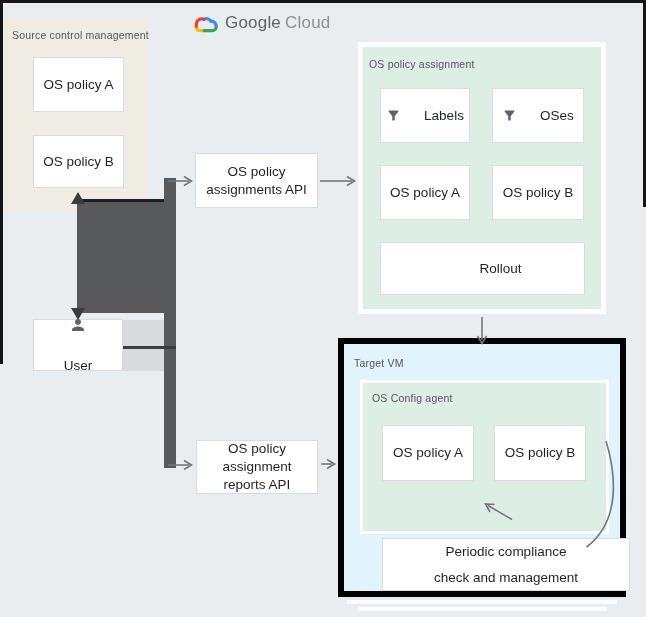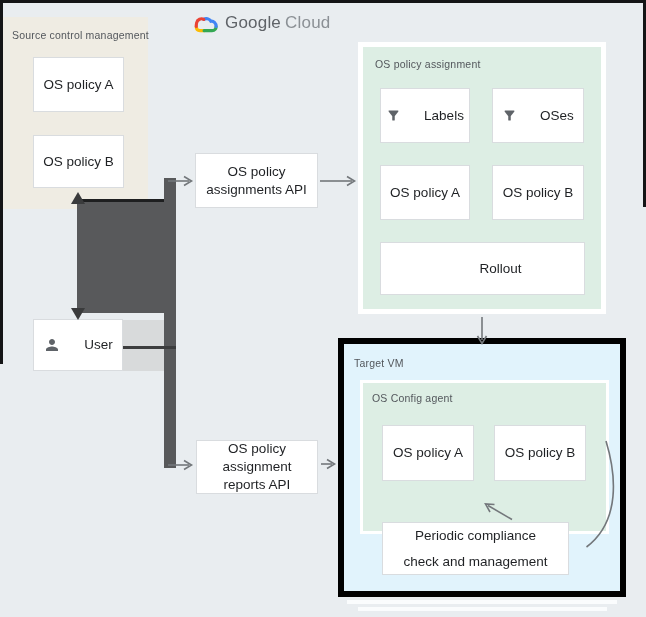--- a/index.html
+++ b/index.html
@@ -49,21 +49,21 @@
   
   .vmline1 { position:absolute; left:347px; top:600px; width:270px; height:4px; background:#fafcfd; }
   .vmline2 { position:absolute; left:358px; top:607px; width:249px; height:3.5px; background:#fafcfd; }
 
   
   .logo { position:absolute; left:191px; top:13px; display:flex; gap:4px; }
   .logo-text { font-size:17px; letter-spacing:.2px; }
   .logo-text .brand { color:#5f6368; }
   .logo-text .product { color:#8b9095; margin-left:4px; }
 
-  .user-box { left:33px; top:319px; width:90px; height:52px; }
+  .user-box { left:33px; top:319px; width:90px; height:52px;flex-direction:column; }
 
   svg.overlay { position:absolute; left:0; top:0; pointer-events:none; }
   .icon-svg { flex:0 0 auto; display:block; }
 </style>
 </head>
 <body>
 
 <div class="stage">
 
   <div class="strip strip-top"></div>
@@ -97,21 +97,21 @@
     <div>assignments API</div>
   </div>
 
   <div class="wbox" style="left:196px; top:440px; width:122px; height:54px;">
     <div>OS policy</div>
     <div>assignment</div>
     <div>reports API</div>
   </div>
 
   <div class="panel panel-green-main">
-    <div class="panel-title" style="left:12px; top:11px;">OS policy assignment</div>
+    <div class="panel-title" style="left:6px; top:11px;">OS policy assignment</div>
 
     <div class="wbox wbox-row" style="left:17px; top:41px; width:90px; height:55px;">
       <svg class="icon-svg" width="15" height="15" viewBox="0 0 24 24" fill="#5f6368">
         <path d="M4.25 5.61C6.27 8.2 10 13 10 13v6c0 .55.45 1 1 1h2c.55 0 1-.45 1-1v-6s3.72-4.8 5.74-7.39A.998.998 0 0 0 18.95 4H5.04c-.83 0-1.3.95-.79 1.61z"></path>
       </svg>
       <span>Labels</span>
     </div>
 
     <div class="wbox wbox-row" style="left:129px; top:41px; width:92px; height:55px;">
       <svg class="icon-svg" width="15" height="15" viewBox="0 0 24 24" fill="#5f6368">
@@ -138,21 +138,21 @@
     <div class="panel panel-green-agent">
       <div class="panel-title" style="left:9px; top:9px;">OS Config agent</div>
       <div class="wbox" style="left:19px; top:42px; width:92px; height:56px;">
         <span>OS policy A</span>
       </div>
       <div class="wbox" style="left:131px; top:42px; width:92px; height:56px;">
         <span>OS policy B</span>
       </div>
     </div>
 
-    <div class="wbox" style="left:38px; top:178px; width:187px; height:53px;gap:8px;">
+    <div class="wbox" style="left:38px; top:194px; width:248px; height:53px;gap:8px;">
       <div>Periodic compliance</div>
       <div>check and management</div>
     </div>
   </div>
 
   <div class="vmline1"></div>
   <div class="vmline2"></div>
 
   <div class="band"></div>
   <div class="bigrect"></div>

